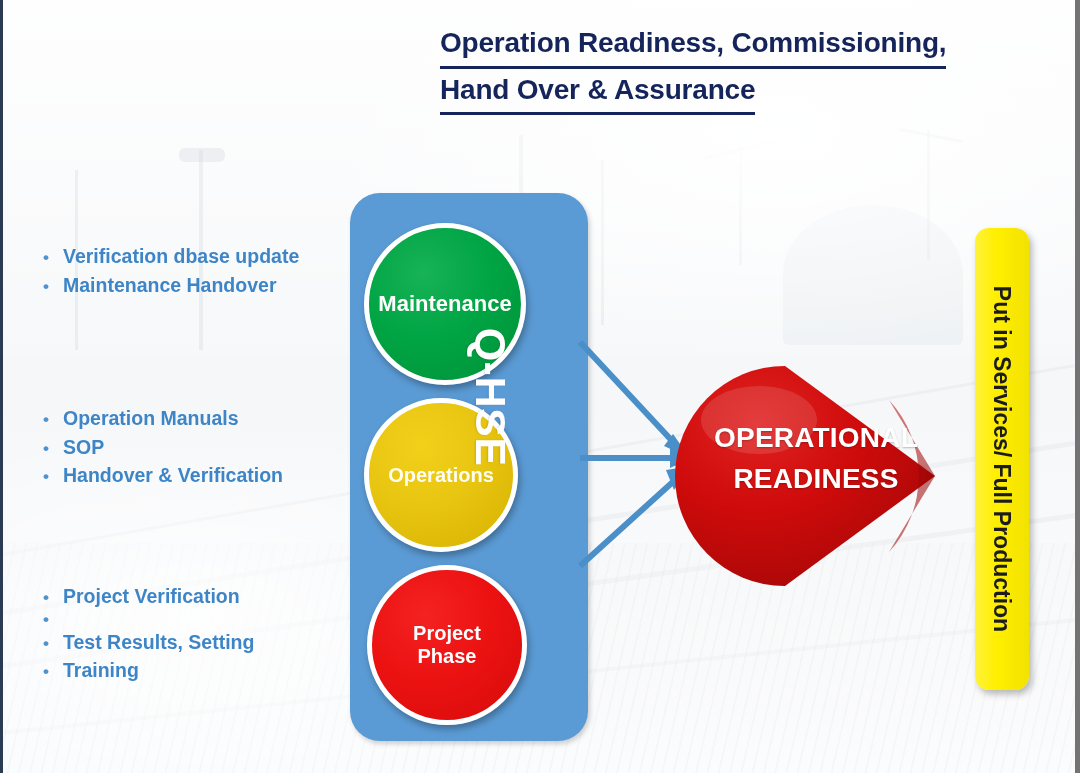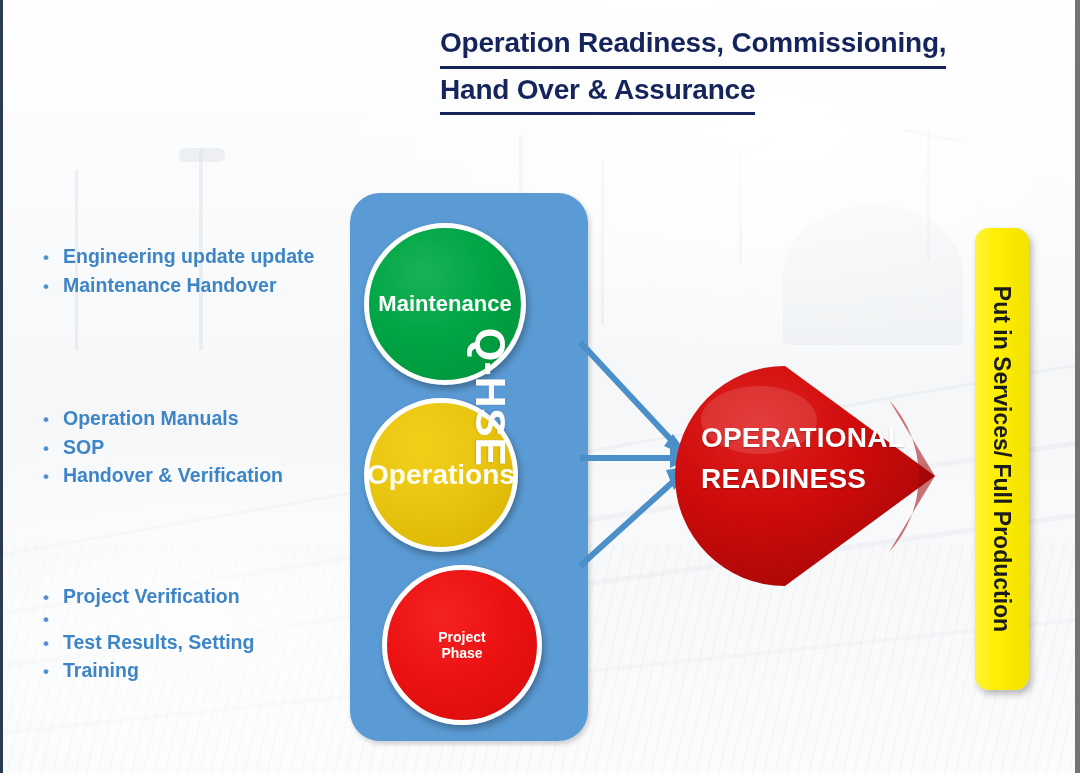--- a/index.html
+++ b/index.html
@@ -163,28 +163,28 @@
     left: 14px; top: 30px;
     width: 162px; height: 162px;
     background: radial-gradient(circle at 36% 30%, #18b257 0%, #00a544 45%, #009139 100%);
     font-size: 22px;
     justify-content: center;
   }
   .tl-circle.c-operations {
     left: 14px; top: 205px;
     width: 154px; height: 154px;
     background: radial-gradient(circle at 36% 30%, #f2d01a 0%, #e8c511 45%, #d6b200 100%);
-    font-size: 28px;
+    font-size: 20px;
     color: #fffdf2;
   }
   .tl-circle.c-project {
-    left: 32px; top: 372px;
+    left: 17px; top: 372px;
     width: 160px; height: 160px;
     background: radial-gradient(circle at 36% 30%, #f42222 0%, #ec1212 45%, #d60b0b 100%);
-    font-size: 14px;
+    font-size: 20px;
   }
 
   
   .arrows {
     position: absolute;
     left: 575px;
     top: 340px;
     width: 135px;
     height: 230px;
   }
@@ -199,21 +199,21 @@
   }
   .teardrop-label {
     position: absolute;
     left: 698px;
     top: 418px;
     width: 230px;
     color: #ffffff;
     font-size: 28px;
     font-weight: bold;
     line-height: 1.45;
-    text-align: left;
+    text-align: center;
     letter-spacing: 0.2px;
     text-shadow: 0 1px 2px rgba(0,0,0,0.25);
   }
 
   
   .yellow-banner {
     position: absolute;
     left: 972px;
     top: 228px;
     width: 54px;
@@ -286,21 +286,21 @@
   </div>
 
   <div class="title-block">
     <div><span class="title-line">Operation Readiness, Commissioning,</span></div>
     <div><span class="title-line">Hand Over &amp; Assurance</span></div>
   </div>
 
   <div class="bullet-group g1">
     <div class="bullet-row">
       <span class="bullet-dot">•</span>
-      <span>Engineering update update</span>
+      <span>Verification dbase update</span>
     </div>
     <div class="bullet-row">
       <span class="bullet-dot">•</span>
       <span>Maintenance Handover</span>
     </div>
   </div>
 
   <div class="bullet-group g2">
     <div class="bullet-row">
       <span class="bullet-dot">•</span>

